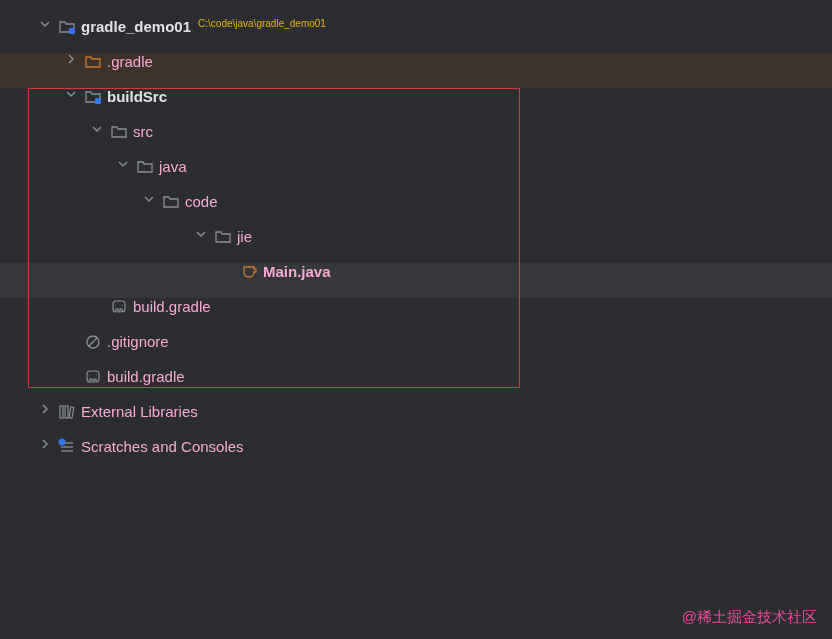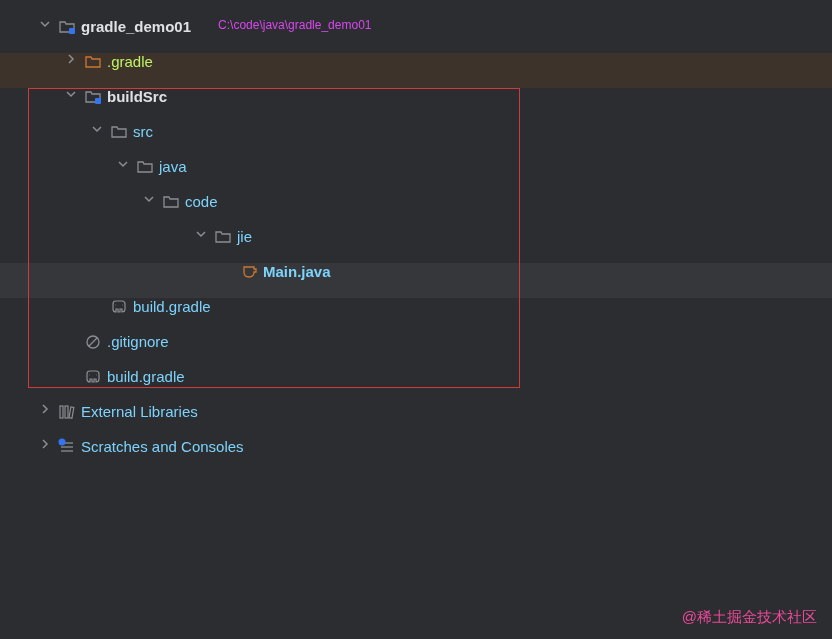--- a/index.html
+++ b/index.html
@@ -54,33 +54,33 @@
       display: flex;
       align-items: center;
       justify-content: center;
       flex-shrink: 0;
     }
     .icon svg {
       width: 18px;
       height: 18px;
     }
     .label {
-      color: #7dd3fc;
+      color: #f9a8d4;
     }
     .label.bold {
       font-weight: 600;
       color: #dfe1e5;
     }
     .label.orange {
-      color: #bef264;
+      color: #f9a8d4;
     }
     .dim {
-      color: #d946ef;
-      margin-left: 22px;
-      font-size: 12px;
+      color: #eab308;
+      margin-left: 2px;
+      font-size: 10px;
     }
     .highlight-box {
       position: absolute;
       border: 1.5px solid #d03a3a;
       pointer-events: none;
     }
     .watermark {
       position: absolute;
       bottom: 12px;
       right: 15px;

